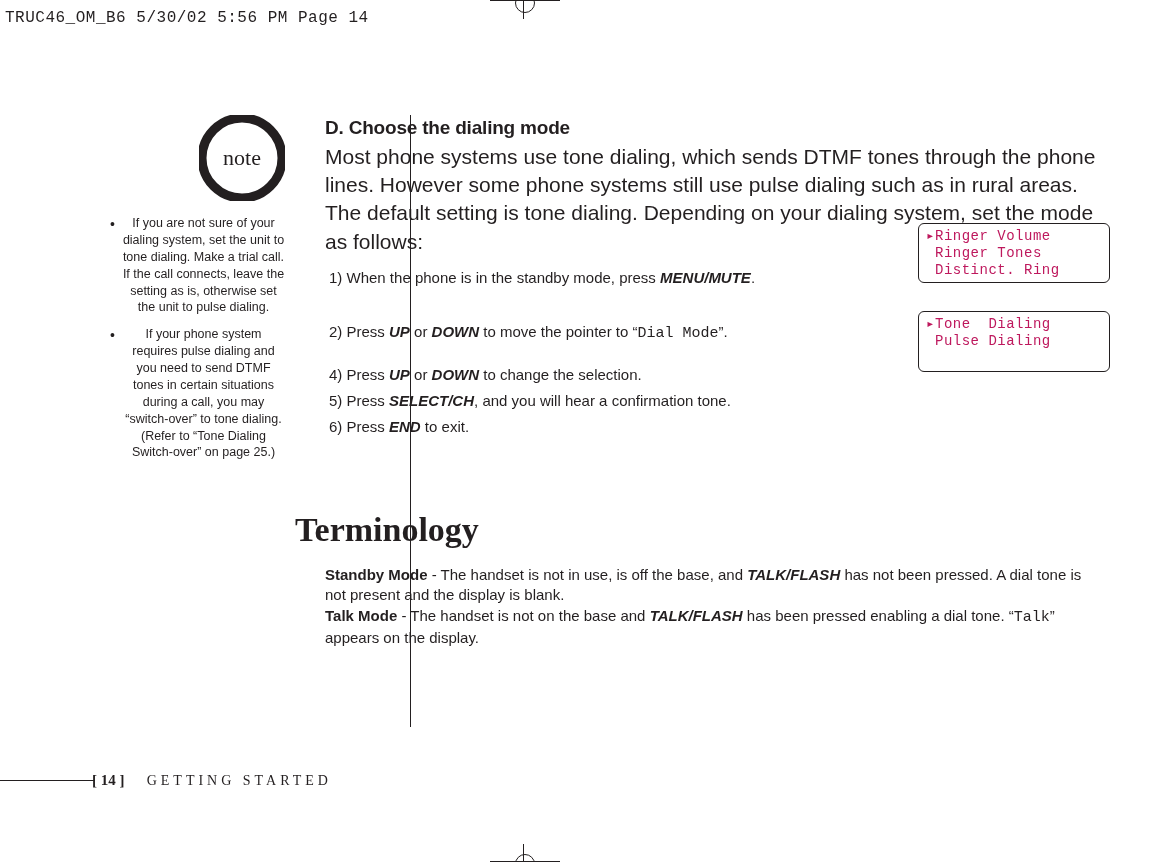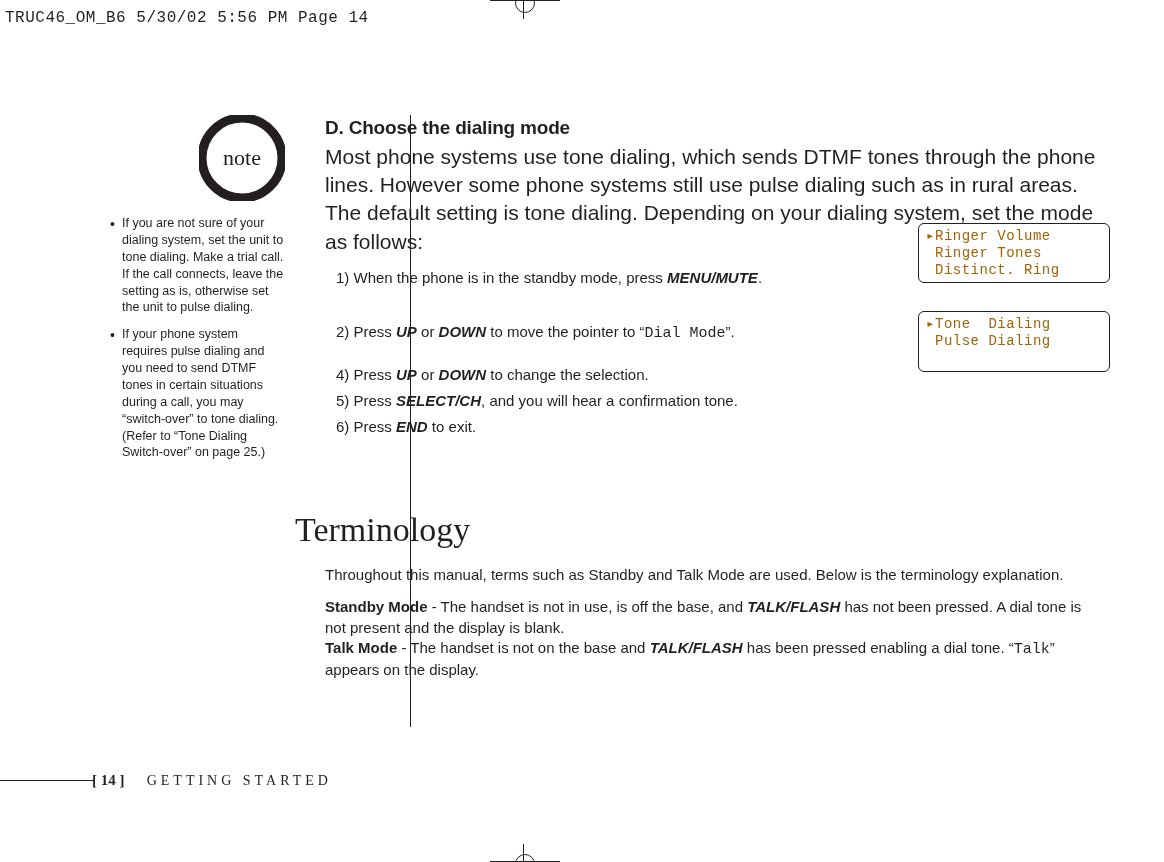--- a/index.html
+++ b/index.html
@@ -10,36 +10,36 @@
   .regmark.top::after{content:"";position:absolute;top:-18px;left:33px;width:0;height:36px;border-left:1px solid #231f20;}
   .regmark.top::before{content:"";position:absolute;top:-8px;left:25px;width:18px;height:18px;border:1px solid #231f20;border-radius:50%;}
   .regmark.bottom{bottom:0;left:490px;width:70px;height:0;border:none;border-top:1px solid #231f20;}
   .regmark.bottom::after{content:"";position:absolute;top:-18px;left:33px;width:0;height:36px;border-left:1px solid #231f20;}
   .regmark.bottom::before{content:"";position:absolute;top:-8px;left:25px;width:18px;height:18px;border:1px solid #231f20;border-radius:50%;}
   .hline-left{position:absolute;top:780px;left:0;width:95px;border-top:1px solid #231f20;}
   .page{position:absolute;top:115px;left:110px;width:1000px;}
   .sidebar{float:left;width:175px;}
   .note-icon{width:86px;height:86px;margin-left:auto;margin-right:0;display:block;}
   .note-icon svg{display:block;}
-  .note-list{margin:14px 0 0 0;padding:0;list-style:none;font-size:12.5px;line-height:1.35;text-align:left;}
+  .note-list{margin:14px 0 0 0;padding:0;list-style:none;font-size:12.5px;line-height:1.35;text-align:center;}
   .note-list li{position:relative;padding-left:12px;margin-bottom:10px;}
   .note-list li::before{content:"•";position:absolute;left:0;top:0;font-size:14px;}
   .vline{position:absolute;top:0;left:300px;width:0;height:612px;border-left:1px solid #231f20;}
   .main{margin-left:215px;width:780px;}
   .sec-title{font-size:19px;font-weight:700;letter-spacing:-0.2px;margin:0 0 2px 0;}
   .intro{font-size:21px;margin:0 0 12px 0;}
-  .steps{list-style:none;padding:0;margin:11px;}
+  .steps{list-style:none;padding:0;margin:4px;}
   .steps li{margin:0 0 20px 0;max-width:530px;}
   .steps li:nth-child(3){margin-bottom:6px;}
   .steps li:nth-child(4),.steps li:nth-child(5){margin-bottom:6px;}
   .kw{font-weight:700;font-style:italic;}
   .lcd-col{position:absolute;top:108px;right:0;width:192px;}
-  .lcd{border:1px solid #231f20;border-radius:6px;padding:4px 6px;font-family:"Courier New",monospace;font-size:14px;line-height:1.2;letter-spacing:0.5px;color:#a16207;margin-bottom:28px;white-space:pre;}
+  .lcd{border:1px solid #231f20;border-radius:6px;padding:4px 6px;font-family:"Courier New",monospace;font-size:14px;line-height:1.2;letter-spacing:0.5px;color:#be185d;margin-bottom:28px;white-space:pre;}
   .lcd .ptr{display:inline-block;width:10px;text-align:right;}
-  .term-hdr{font-family:Georgia,"Times New Roman",serif;font-size:34px;font-weight:400;margin:70px 0 12px -30px;}
+  .term-hdr{font-family:Georgia,"Times New Roman",serif;font-size:34px;font-weight:700;margin:70px 0 12px -30px;}
   .para{font-size:15px;margin:0 0 12px 0;}
   .mono{font-family:"Courier New",monospace;}
   .footer{position:absolute;top:770px;left:92px;font-size:15px;}
   .footer .pg{font-weight:700;font-family:Georgia,serif;}
   .footer .sec{letter-spacing:4px;font-family:Georgia,serif;margin-left:18px;font-size:14px;}
 </style>
 </head>
 <body>
 
 <div class="prepress-header">TRUC46_OM_B6  5/30/02  5:56 PM  Page 14</div>
@@ -95,21 +95,20 @@
     <div class="lcd-col">
       <div class="lcd"><span class="ptr">▸</span><span>Ringer Volume</span>
 <span class="ptr"> </span><span>Ringer Tones</span>
 <span class="ptr"> </span><span>Distinct. Ring</span></div>
       <div class="lcd"><span class="ptr">▸</span><span>Tone  Dialing</span>
 <span class="ptr"> </span><span>Pulse Dialing</span>
 <span class="ptr"> </span><span></span></div>
     </div>
 
     <h2 class="term-hdr">Terminology</h2>
-    <p class="para">Throughout this manual, terms such as Standby and Talk Mode are used. Below is the terminology explanation.</p>
     <p class="para">
       <strong>Standby Mode</strong><span> - The handset is not in use, is off the base, and </span><span class="kw">TALK/FLASH</span><span> has not been pressed. A dial tone is not present and the display is blank.</span><br>
       <strong>Talk Mode</strong><span> - The handset is not on the base and </span><span class="kw">TALK/FLASH</span><span> has been pressed enabling a dial tone. “</span><span class="mono">Talk</span><span>” appears on the display.</span>
     </p>
 
   </div>
 
 </div>
 
 <div class="footer">

